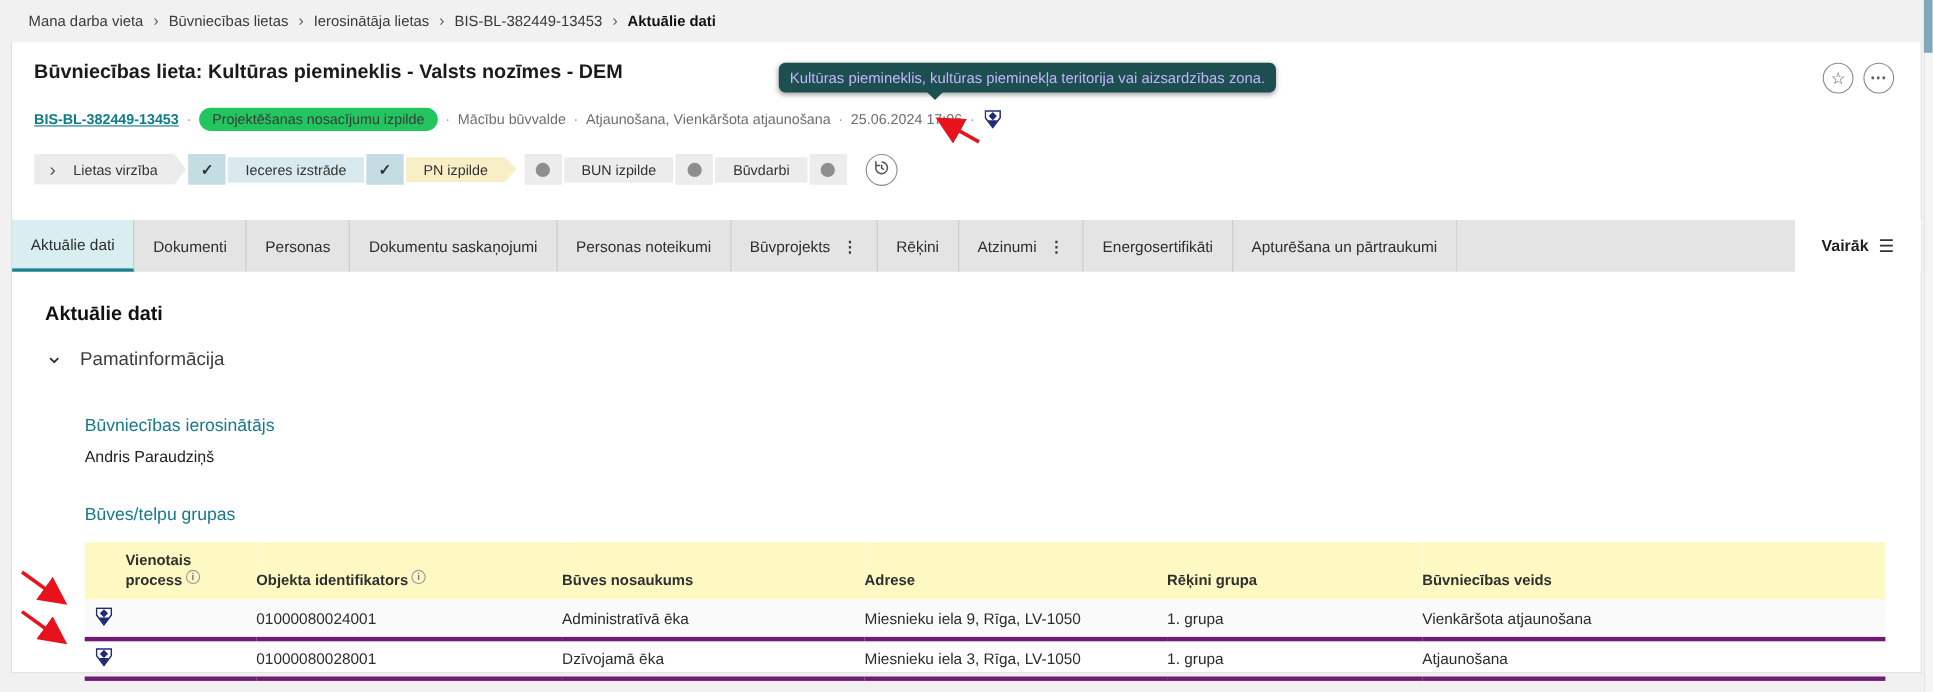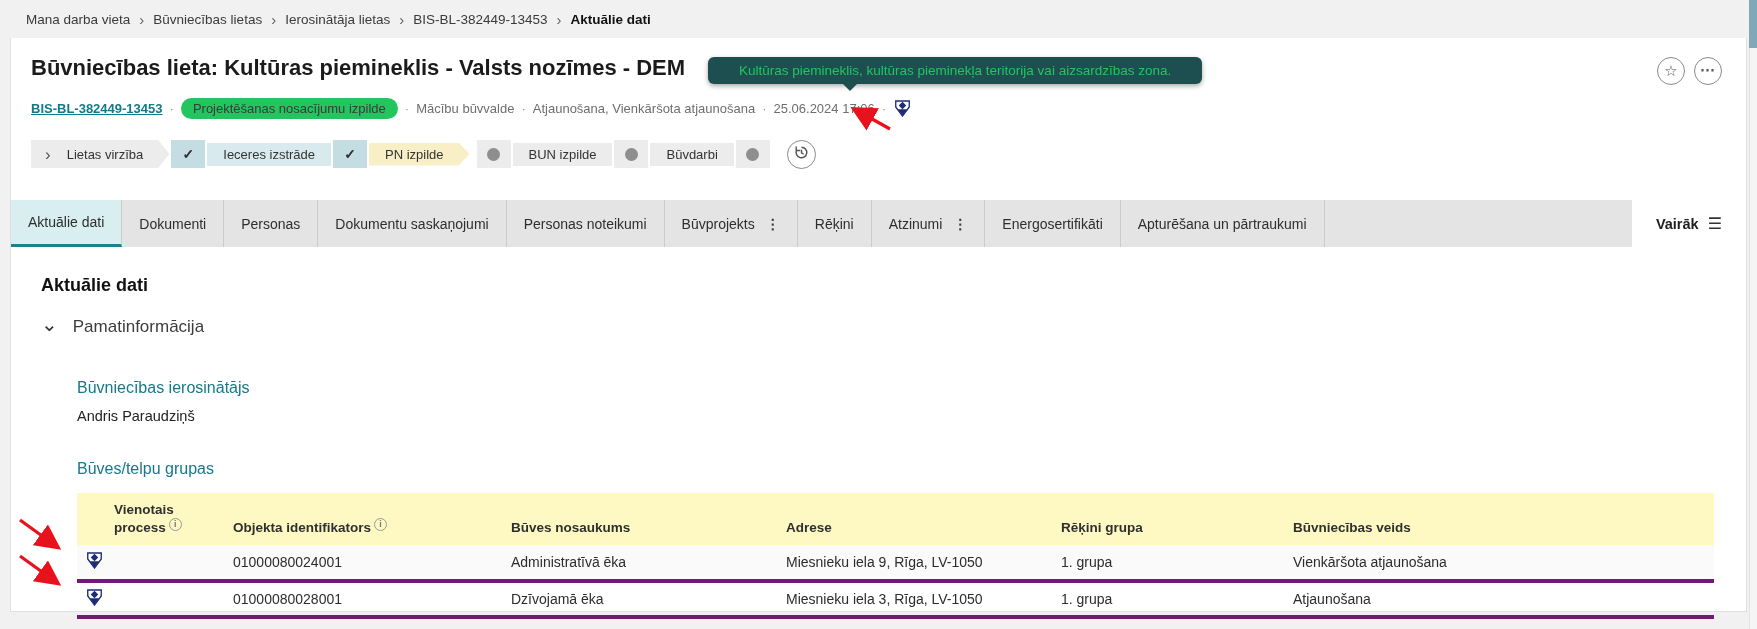--- a/index.html
+++ b/index.html
@@ -36,21 +36,21 @@
   }
 
   
   .title-row {
     display: flex;
     justify-content: space-between;
     align-items: flex-start;
     padding: 17px 24px 0 20px;
   }
   .page-title {
-    font-size: 22px;
+    font-size: 18px;
     font-weight: bold;
     color: #1b1b1b;
     white-space: nowrap;
     overflow: hidden;
     max-width: 1380px;
   }
   .title-actions { display: flex; gap: 9px; margin-top: 2px; }
   .circle-btn {
     width: 28px; height: 28px;
     border: 1px solid #8a8a8a;
@@ -87,23 +87,23 @@
     white-space: nowrap;
   }
   .shield-icon { display: inline-flex; margin-left: 2px; cursor: pointer; }
 
   
   .tooltip {
     position: absolute;
     left: 697px;
     top: 19px;           
     background: #1d4f50;
-    color: #22c55e;
+    color: #c4b5fd;
     font-size: 13.5px;
-    padding: 6px 31px;
+    padding: 6px 10px;
     border-radius: 6px;
     white-space: nowrap;
     box-shadow: 0 2px 5px rgba(0,0,0,.35);
     z-index: 40;
   }
   .tooltip .caret {
     position: absolute;
     left: 134px;
     bottom: -7px;
     width: 0; height: 0;

